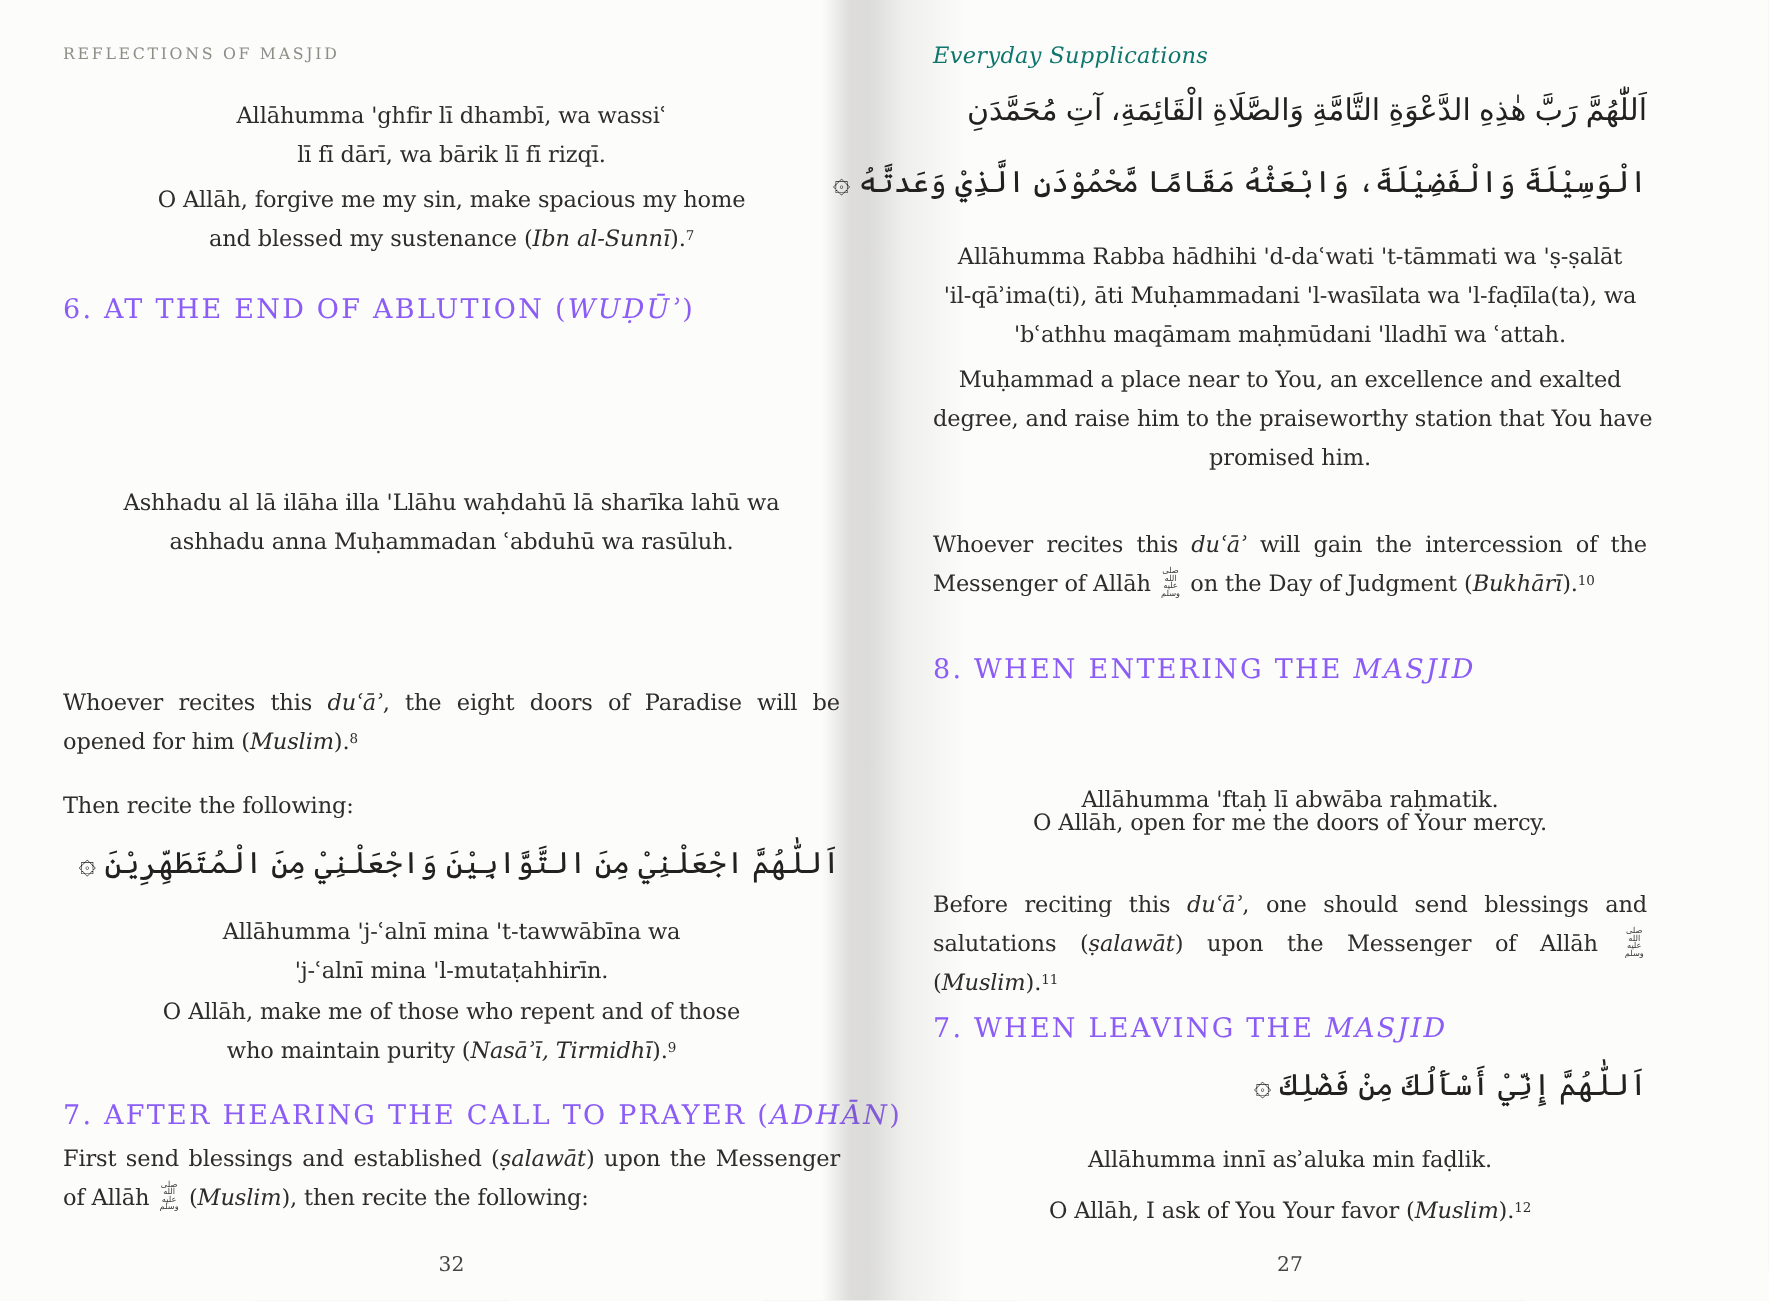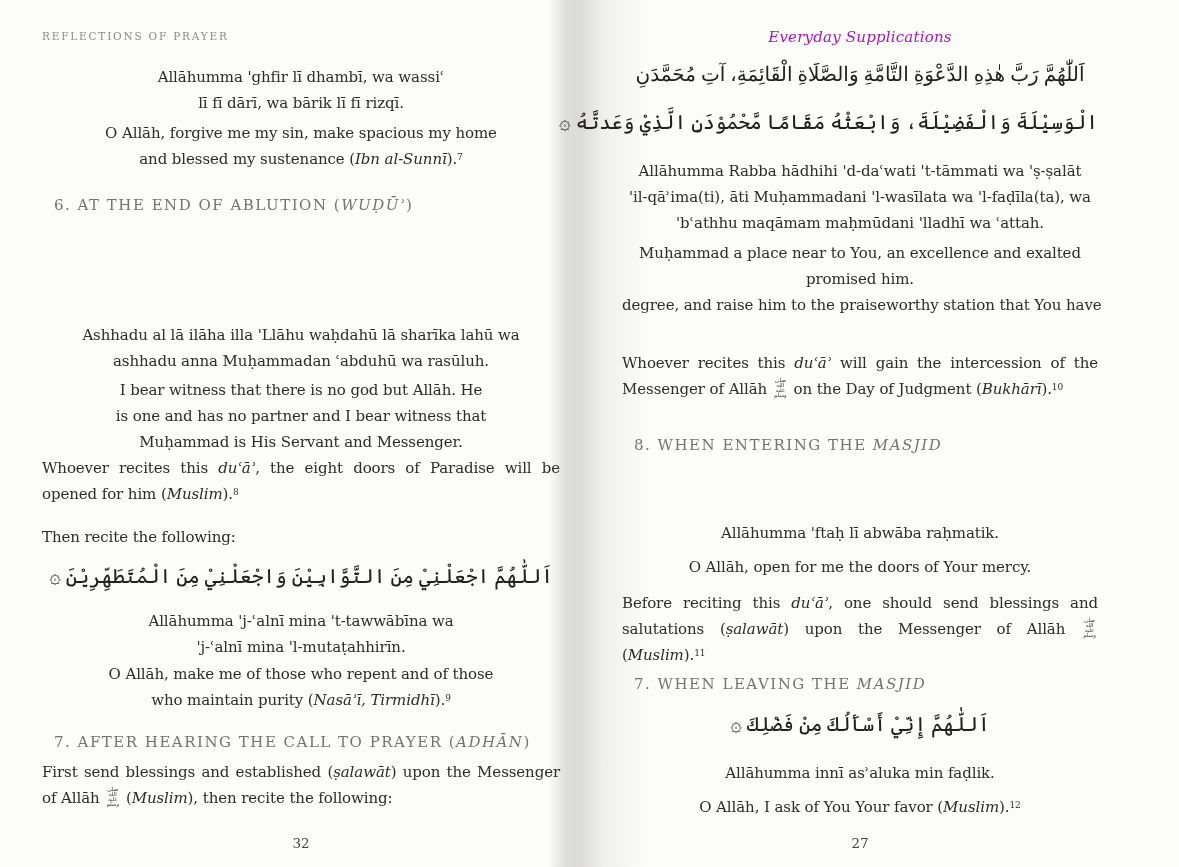--- a/index.html
+++ b/index.html
@@ -18,59 +18,54 @@
   .page.left{left:42px;width:518px;}
   .page.right{left:622px;width:476px;}
   .blk{position:absolute;left:0;right:0;}
   .center{text-align:center;}
   .center .line, .sec-heading{white-space:nowrap;}
   .translit .line, .trans .line{line-height:26px;}
   .translit, .trans, .note, .then{font-size:15px;letter-spacing:-0.1px;}
   .note{text-align:justify;line-height:26px;}
   .then{line-height:26px;}
   .running-head{font-size:10.5px;letter-spacing:1.8px;color:#8d8c85;}
-  .running-head.rh-right{font-size:15px;letter-spacing:0.2px;color:#a21caf;font-style:italic;text-align:center;}
-  .sec-heading{font-size:15px;letter-spacing:1.5px;color:#737373;margin-left:12px;}
-  .arabic{direction:rtl;font-family:Liberation Serif, serif;font-size:20px;color:#22211f;}
+  .running-head.rh-right{font-size:15px;letter-spacing:0.2px;color:#0f766e;font-style:italic;text-align:left;}
+  .sec-heading{font-size:18px;letter-spacing:1.5px;color:#8b5cf6;}
+  .arabic{direction:rtl;font-family:Liberation Sans, sans-serif;font-size:20px;color:#22211f;text-align:right;}
   .arabic .line{line-height:48px;white-space:nowrap;}
   .pagenum{text-align:center;font-size:13.5px;color:#45443f;}
   .s-i{font-style:italic;}
   .s-sup{font-size:60%;position:relative;top:-0.45em;line-height:0;}
   .s-h{
     display:inline-block;width:17px;font-size:5.5px;line-height:5px;vertical-align:-3px;
     text-align:center;font-family:"DejaVu Sans", sans-serif;direction:rtl;
     white-space:normal;color:#3a3935;
   }
 </style>
 </head>
 <body>
 
 <div class="spread">
 
   <div class="page left">
-    <div class="blk running-head" style="top:30px">REFLECTIONS OF PRAYER</div>
+    <div class="blk running-head" style="top:30px">REFLECTIONS OF MASJID</div>
 
     <div class="blk center translit" style="top:64px">
         <div class="line">Allāhumma 'ghfir lī dhambī, wa wassiʿ</div>
         <div class="line">lī fī dārī, wa bārik lī fī rizqī.</div>
       </div>
     <div class="blk center trans" style="top:120px">
         <div class="line">O Allāh, forgive me my sin, make spacious my home</div>
         <div class="line"><span>and blessed my sustenance (</span><span class="s-i">Ibn al-Sunnī</span><span>).</span><span class="s-sup">7</span></div>
       </div>
 
     <div class="blk sec-heading" style="top:196px"><span>6. AT THE END OF ABLUTION (</span><span class="s-i">WUḌŪʾ</span><span>)</span></div>
     <div class="blk center translit" style="top:322px">
         <div class="line">Ashhadu al lā ilāha illa 'Llāhu waḥdahū lā sharīka lahū wa</div>
         <div class="line">ashhadu anna Muḥammadan ʿabduhū wa rasūluh.</div>
-      </div>
-    <div class="blk center trans" style="top:377px">
-        <div class="line">I bear witness that there is no god but Allāh. He</div>
-        <div class="line">is one and has no partner and I bear witness that</div>
-        <div class="line">Muḥammad is His Servant and Messenger.</div>
       </div>
     <div class="blk note" style="top:455px"><span>Whoever recites this </span><span class="s-i">duʿāʾ</span><span>, the eight doors of Paradise will be opened for him (</span><span class="s-i">Muslim</span><span>).</span><span class="s-sup">8</span></div>
     <div class="blk then" style="top:524px">Then recite the following:</div>
     <div class="blk center arabic" style="top:552px">
         <div class="line">اَللّٰهُمَّ اجْعَلْنِيْ مِنَ التَّوَّابِيْنَ وَاجْعَلْنِيْ مِنَ الْمُتَطَهِّرِيْنَ ۞</div>
       </div>
     <div class="blk center translit" style="top:608px">
         <div class="line">Allāhumma 'j-ʿalnī mina 't-tawwābīna wa</div>
         <div class="line">'j-ʿalnī mina 'l-mutaṭahhirīn.</div>
       </div>
@@ -94,30 +89,30 @@
         <div class="line">اَللّٰهُمَّ رَبَّ هٰذِهِ الدَّعْوَةِ التَّامَّةِ وَالصَّلَاةِ الْقَائِمَةِ، آتِ مُحَمَّدَنِ</div>
         <div class="line">الْوَسِيْلَةَ وَالْفَضِيْلَةَ، وَابْعَثْهُ مَقَامًا مَّحْمُوْدَنِ الَّذِيْ وَعَدتَّهُ ۞</div>
       </div>
     <div class="blk center translit" style="top:158px">
         <div class="line">Allāhumma Rabba hādhihi 'd-daʿwati 't-tāmmati wa 'ṣ-ṣalāt</div>
         <div class="line">'il-qāʾima(ti), āti Muḥammadani 'l-wasīlata wa 'l-faḍīla(ta), wa</div>
         <div class="line">'bʿathhu maqāmam maḥmūdani 'lladhī wa ʿattah.</div>
       </div>
     <div class="blk center trans" style="top:240px">
         <div class="line">Muḥammad a place near to You, an excellence and exalted</div>
+        <div class="line">degree, and raise him to the praiseworthy station that You have</div>
         <div class="line">promised him.</div>
-        <div class="line">degree, and raise him to the praiseworthy station that You have</div>
       </div>
     <div class="blk note" style="top:350px"><span>Whoever recites this </span><span class="s-i">duʿāʾ</span><span> will gain the intercession of the Messenger of Allāh </span><span class="s-h">صلى الله عليه وسلم</span><span> on the Day of Judgment (</span><span class="s-i">Bukhārī</span><span>).</span><span class="s-sup">10</span></div>
 
     <div class="blk sec-heading" style="top:436px"><span>8. WHEN ENTERING THE </span><span class="s-i">MASJID</span></div>
     <div class="blk center translit" style="top:520px">
         <div class="line">Allāhumma 'ftaḥ lī abwāba raḥmatik.</div>
       </div>
-    <div class="blk center trans" style="top:554px">
+    <div class="blk center trans" style="top:535px">
         <div class="line">O Allāh, open for me the doors of Your mercy.</div>
       </div>
     <div class="blk note" style="top:590px"><span>Before reciting this </span><span class="s-i">duʿāʾ</span><span>, one should send blessings and salutations (</span><span class="s-i">ṣalawāt</span><span>) upon the Messenger of Allāh </span><span class="s-h">صلى الله عليه وسلم</span><span> (</span><span class="s-i">Muslim</span><span>).</span><span class="s-sup">11</span></div>
 
     <div class="blk sec-heading" style="top:675px"><span>7. WHEN LEAVING THE </span><span class="s-i">MASJID</span></div>
     <div class="blk center translit" style="top:760px">
         <div class="line">Allāhumma innī asʾaluka min faḍlik.</div>
       </div>
     <div class="blk center arabic" style="top:700px">
         <div class="line">اَللّٰهُمَّ إِنِّيْ أَسْأَلُكَ مِنْ فَضْلِكَ ۞</div>

